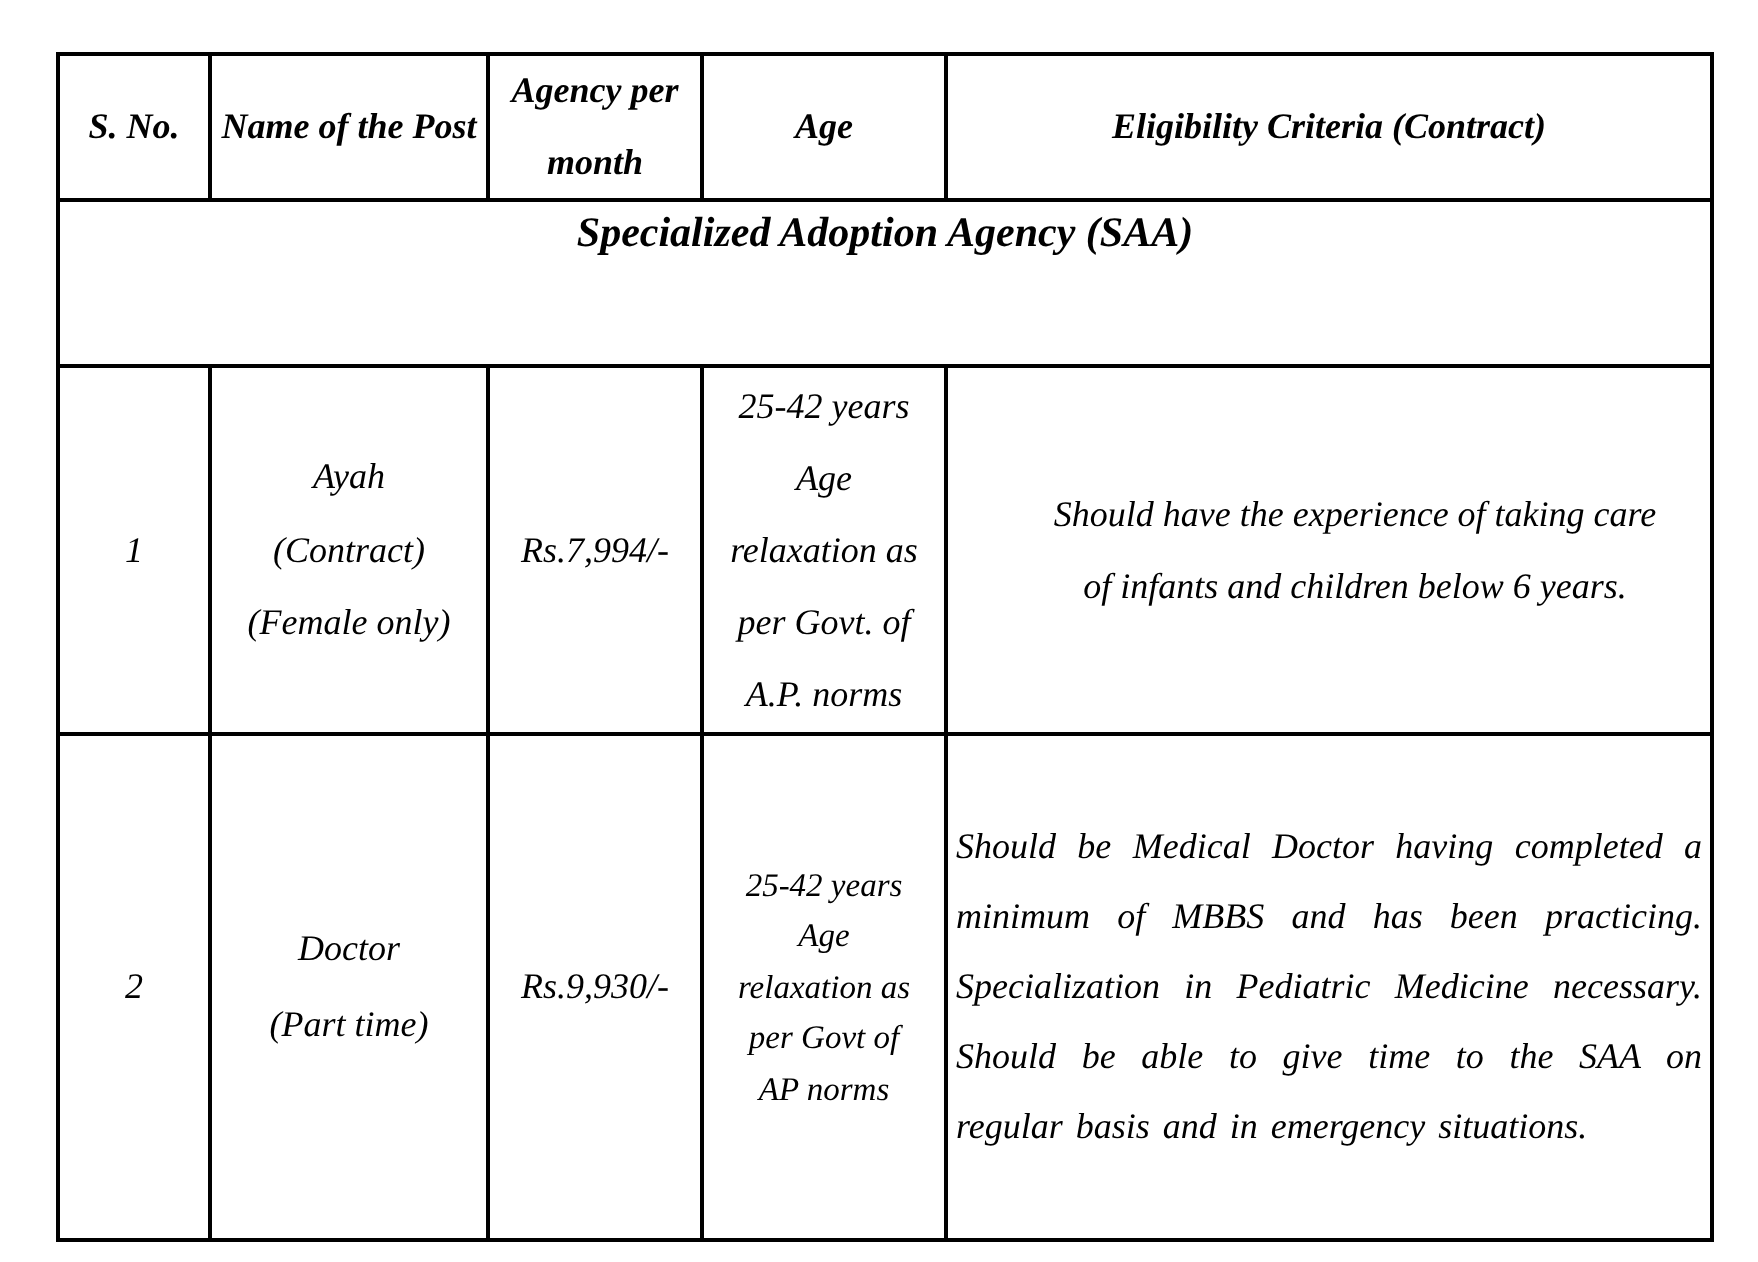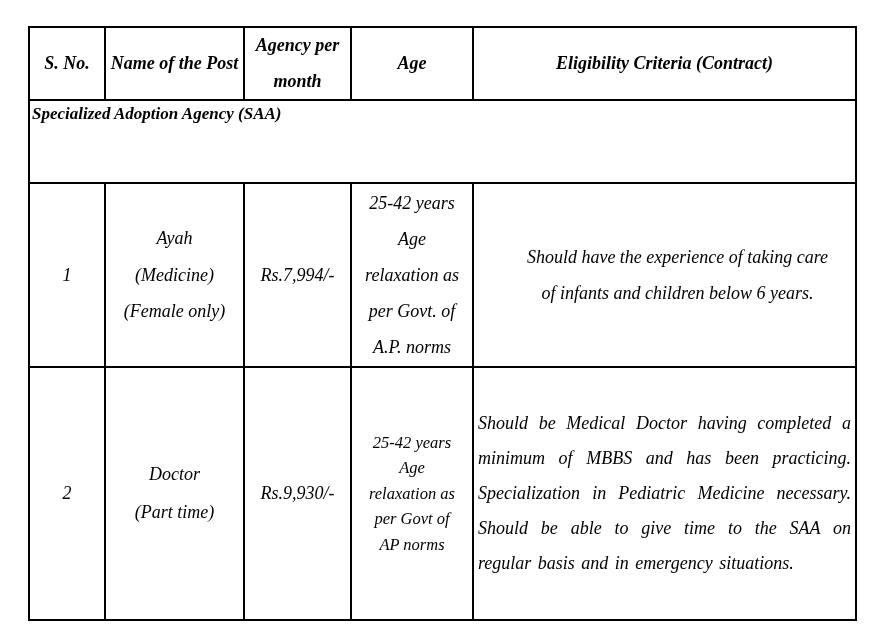--- a/index.html
+++ b/index.html
@@ -14,21 +14,21 @@
     font-style:italic;
   }
   th,td{border:2px solid #000;overflow:hidden;padding:0 2px;}
   th{
     font-size:18px;font-weight:bold;text-align:center;
     vertical-align:middle;line-height:1.95;
   }
   tr.header-row{height:73px;}
   td{font-size:18px;text-align:center;vertical-align:middle;}
   td.section-cell{
-    font-size:17px;font-weight:bold;text-align:left;
+    font-size:21px;font-weight:bold;text-align:center;
     vertical-align:top;padding:3px 2px;height:75px;
   }
   .prelines{white-space:pre-line;}
   tr.data-row-1{height:184px;}
   tr.data-row-2{height:253px;}
   td.post-1{line-height:2.05;}
   td.age-1{line-height:2.0;}
   td.elig-1{line-height:2.0;padding-left:28px;}
   td.post-2{line-height:2.1;}
   td.age-2{font-size:16.5px;line-height:1.55;}
@@ -57,21 +57,21 @@
       <th>Eligibility Criteria (Contract)</th>
     </tr>
   </thead>
   <tbody>
     <tr>
       <td class="section-cell" colspan="5">Specialized Adoption Agency (SAA)</td>
     </tr>
     <tr class="data-row-1">
       <td>1</td>
       <td class="prelines post-1">Ayah
-(Medicine)
+(Contract)
 (Female only)</td>
       <td>Rs.7,994/-</td>
       <td class="prelines age-1">25-42 years
 Age
 relaxation as
 per Govt. of
 A.P. norms</td>
       <td class="prelines elig-1">Should have the experience of taking care
 of infants and children below 6 years.</td>
     </tr>

